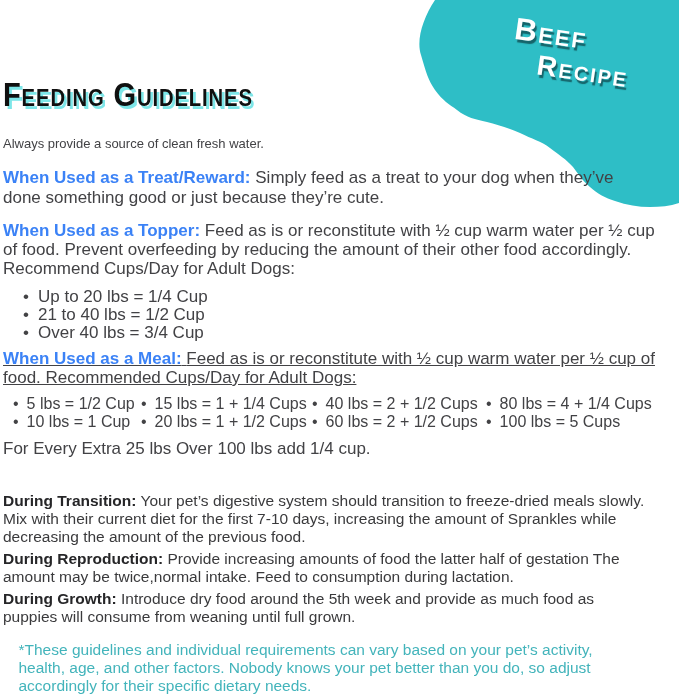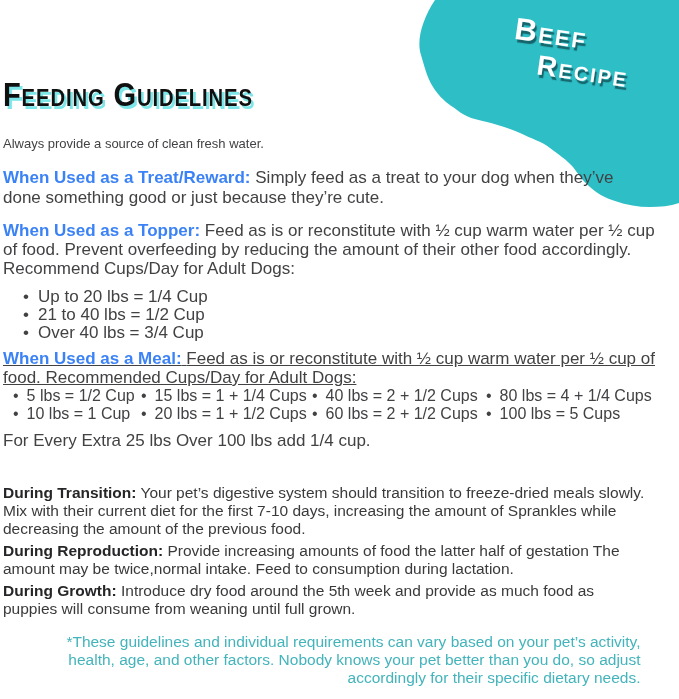--- a/index.html
+++ b/index.html
@@ -70,21 +70,21 @@
     margin: 10px 0 0 0;
     padding: 0 0 0 20px;
     list-style: none;
     font-size: 17px;
     line-height: 18px;
   }
   ul.bullets li::before { content: "•"; margin-right: 9px; }
 
   .cols {
     display: flex;
-    margin-top: 0;
+    margin-top: 8px;
     padding-left: 10px;
     font-size: 16px;
     line-height: 18px;
     align-items: flex-end;
   }
   .cols ul { margin: 0; padding: 0; list-style: none; }
   .cols ul li::before { content: "•"; margin-right: 8px; }
   .col-1 { width: 128px; }
   .col-2 { width: 171px; }
   .col-3 { width: 174px; }
@@ -92,21 +92,21 @@
 
   .extra { margin: 8px 0 0 0; font-size: 17px; line-height: 20px; }
 
   .care { margin-top: 33px; font-size: 15.5px; line-height: 18px; color: #3a3a3c; }
   .care p { margin: 0 0 4px 0; max-width: 648px; }
   .care-head { font-weight: 700; color: #262628; }
 
   .footnote {
     margin: 15px auto 0 auto;
     max-width: 622px;
-    text-align: right;
+    text-align: left;
     font-size: 15.5px;
     line-height: 18px;
     color: #43b4bb;
   }
 </style>
 </head>
 <body>
 
 <div class="page">
 

